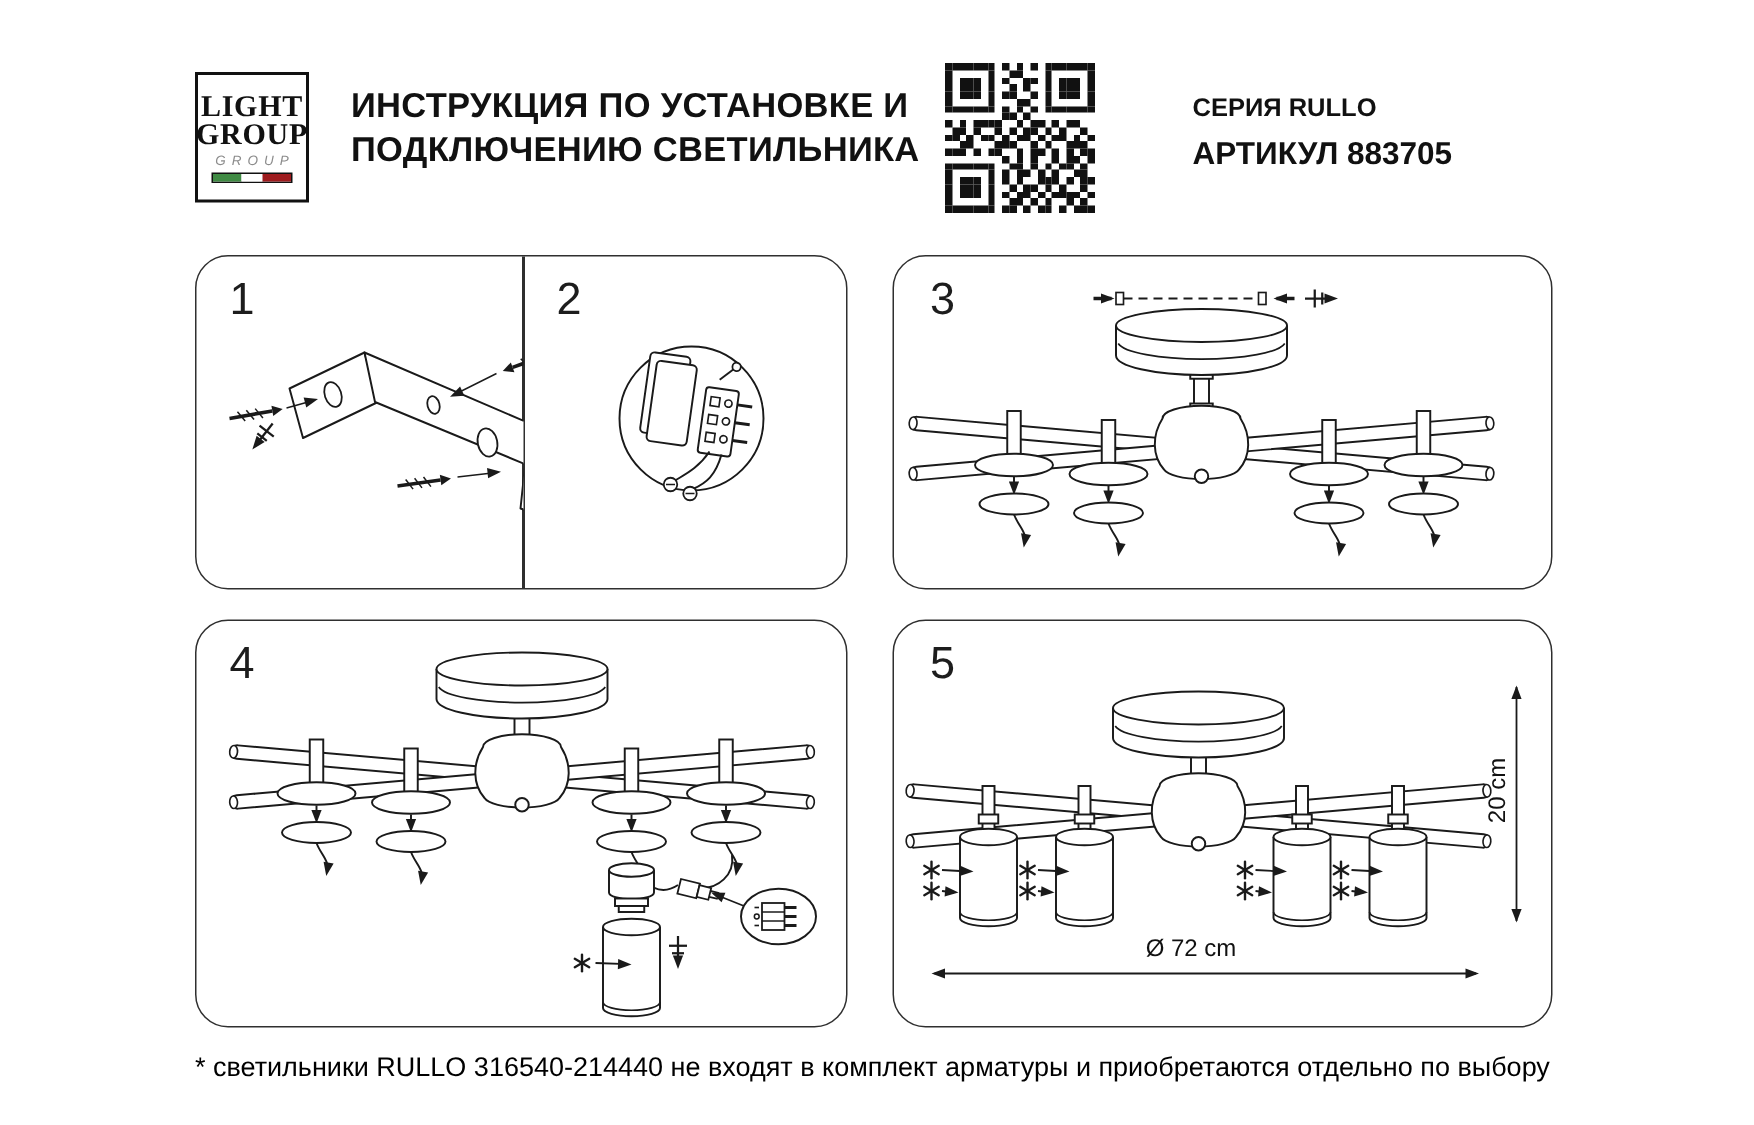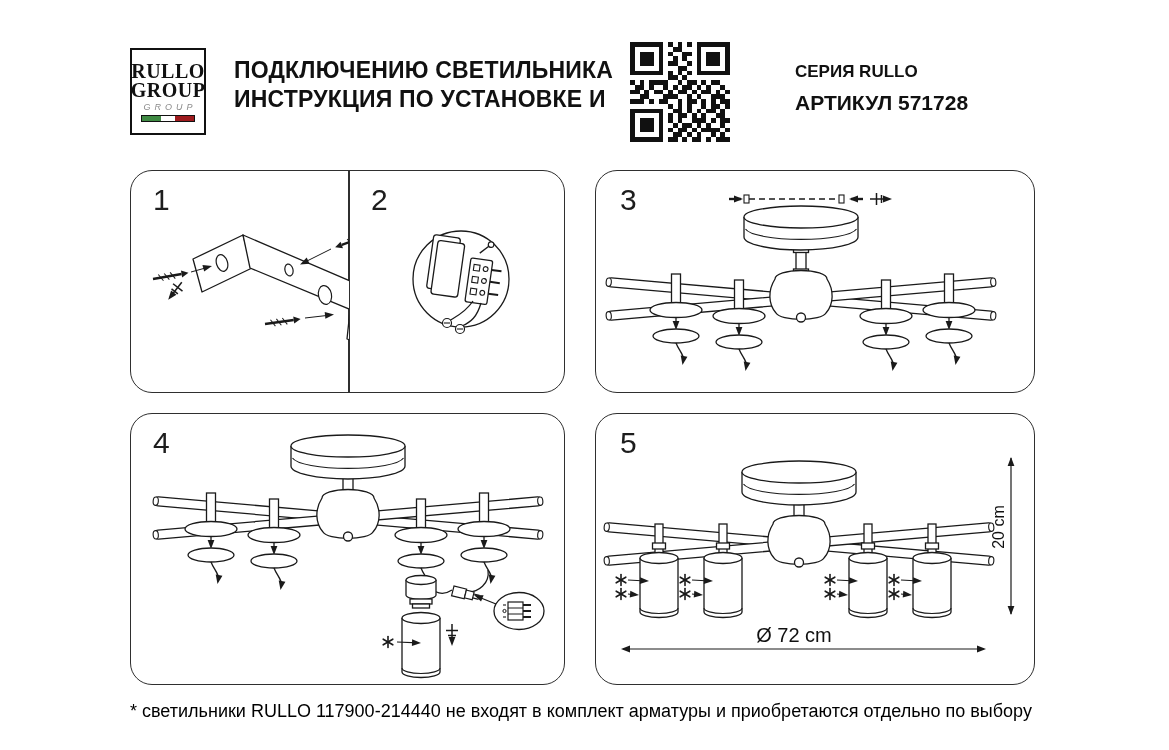--- a/index.html
+++ b/index.html
@@ -36,21 +36,21 @@
   #boxB{left:595px;top:170px;width:440px;height:223px;}
   #boxC{left:130px;top:413px;width:435px;height:272px;}
   #boxD{left:595px;top:413px;width:440px;height:272px;}
   .divider{position:absolute;left:217px;top:0;bottom:0;width:1.6px;background:#2f2f2f;}
   .pnum{position:absolute;font-size:30px;font-weight:400;color:#1d1d1d;}
   .pnl-svg{position:absolute;left:0;top:0;}
 
   .dim-v{position:absolute;left:373px;top:104px;width:60px;text-align:center;
          font-size:16px;color:#111;transform:rotate(-90deg);}
   .dim-h{position:absolute;left:133px;top:210px;width:130px;text-align:center;
-         font-size:20px;color:#111;}
+         font-size:16px;color:#111;}
 
   .footnote{position:absolute;left:130px;top:701px;font-size:18px;color:#000;}
 </style>
 </head>
 <body>
 
 <div class="page">
 
   <svg width="0" height="0" style="position:absolute" aria-hidden="true" xmlns:xlink="http://www.w3.org/1999/xlink">
     <defs>
@@ -121,33 +121,33 @@
       <g id="sockSym">
         <path d="M-15,0 L-15,15 A15,4.5 0 0 0 15,15 L15,0" fill="#fff" stroke="#1a1a1a" stroke-width="1.3"></path>
         <ellipse cx="0" cy="0" rx="15" ry="4.5" fill="#fff" stroke="#1a1a1a" stroke-width="1.3"></ellipse>
         <rect x="-11" y="19" width="22" height="5" fill="#fff" stroke="#1a1a1a" stroke-width="1.3"></rect>
         <rect x="-8.5" y="24" width="17" height="4" fill="#fff" stroke="#1a1a1a" stroke-width="1.3"></rect>
       </g>
     </defs>
   </svg>
 
   <div class="logo">
-    <div class="logo-l1">RULLO</div>
+    <div class="logo-l1">LIGHT</div>
     <div class="logo-l2">GROUP</div>
     <div class="logo-l3">GROUP</div>
     <div class="flag">
       <div class="fg"></div>
         <div class="fw"></div>
         <div class="fr"></div>
     </div>
   </div>
 
   <div class="title">
+    <div>ИНСТРУКЦИЯ ПО УСТАНОВКЕ И</div>
     <div>ПОДКЛЮЧЕНИЮ СВЕТИЛЬНИКА</div>
-    <div>ИНСТРУКЦИЯ ПО УСТАНОВКЕ И</div>
   </div>
 
   <div class="qr">
       <div class="m"></div>
       <div class="m"></div>
       <div class="m"></div>
       <div class="m"></div>
       <div class="m"></div>
       <div class="m"></div>
       <div class="m"></div>
@@ -582,21 +582,21 @@
       <div></div>
       <div class="m"></div>
       <div></div>
       <div class="m"></div>
       <div class="m"></div>
       <div class="m"></div>
     </div>
 
   <div class="series-block">
     <div class="series">СЕРИЯ RULLO</div>
-    <div class="article">АРТИКУЛ 571728</div>
+    <div class="article">АРТИКУЛ 883705</div>
   </div>
 
   <div class="panel" id="boxA">
     <div class="divider"></div>
     <div class="pnum" style="left:22px;top:12px">1</div>
     <div class="pnum" style="left:240px;top:12px">2</div>
 
     <svg class="pnl-svg" width="218" height="223" viewBox="0 0 218 223">
       <use href="#screwSym" xlink:href="#screwSym" transform="translate(44,120) rotate(38)"></use>
       <path d="M62,88 L112,64 L121,97 L71,121 Z" fill="#fff" stroke="#1a1a1a" stroke-width="1.3" stroke-linejoin="round"></path>
@@ -761,14 +761,14 @@
         <use href="#arrh" xlink:href="#arrh" transform="translate(212,71) rotate(90)"></use>
         <line x1="-176" y1="105" x2="185" y2="105" stroke="#1a1a1a" stroke-width="1.2"></line>
         <use href="#arrh" xlink:href="#arrh" transform="translate(-178,105) rotate(180)"></use>
         <use href="#arrh" xlink:href="#arrh" transform="translate(187,105)"></use>
       </g>
     </svg>
     <div class="dim-v">20 cm</div>
     <div class="dim-h">Ø 72 cm</div>
   </div>
 
-  <div class="footnote">* светильники RULLO 117900-214440 не входят в комплект арматуры и приобретаются отдельно по выбору</div>
+  <div class="footnote">* светильники RULLO 316540-214440 не входят в комплект арматуры и приобретаются отдельно по выбору</div>
 </div>
 
 </body></html>

